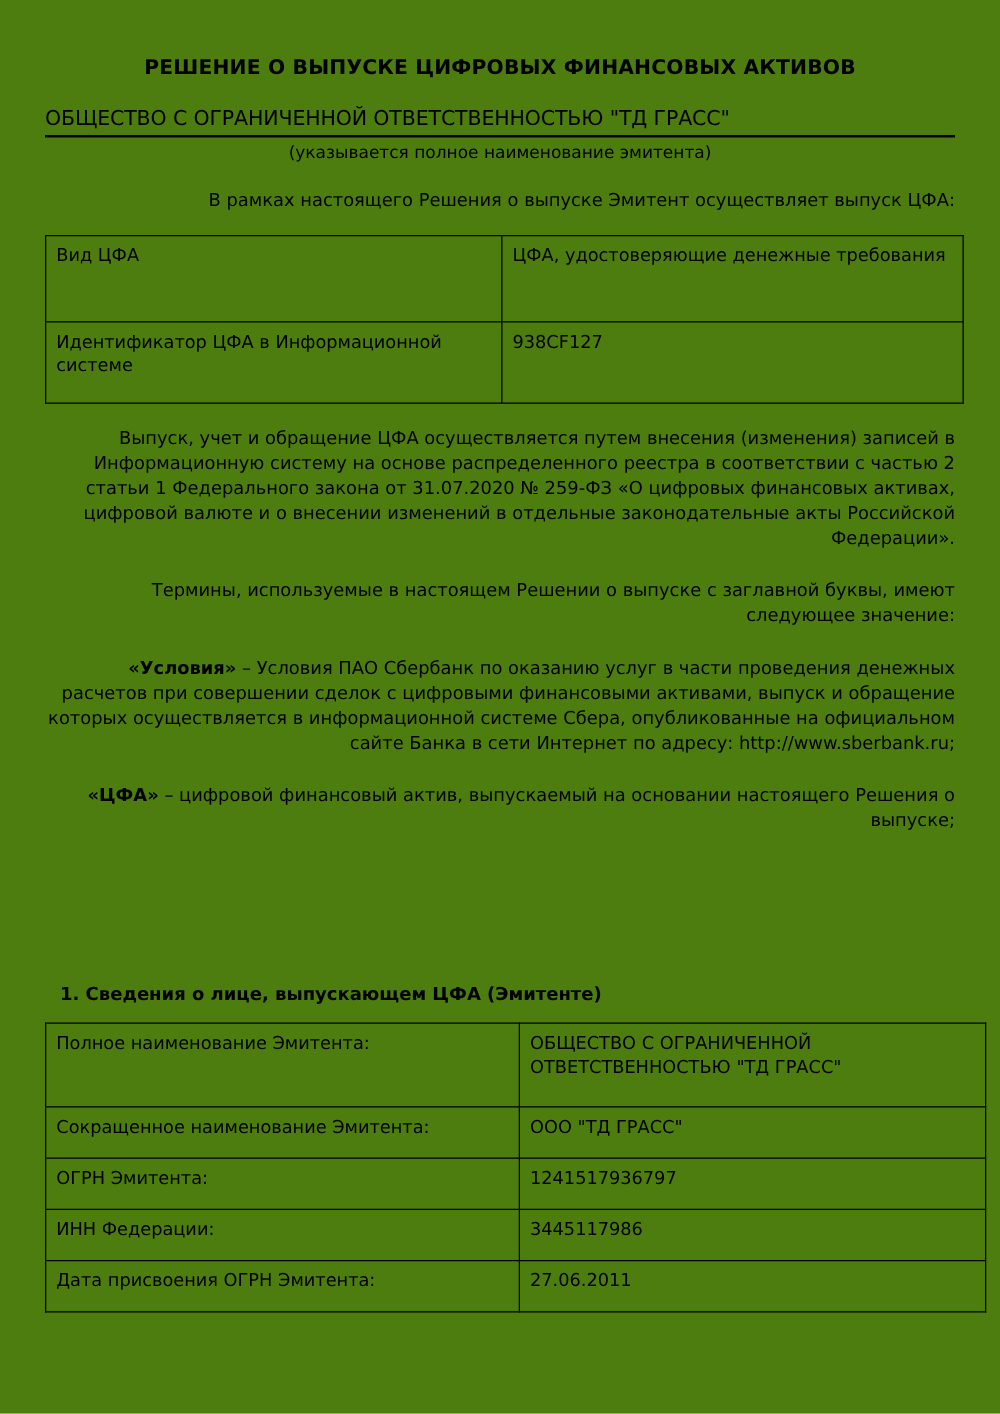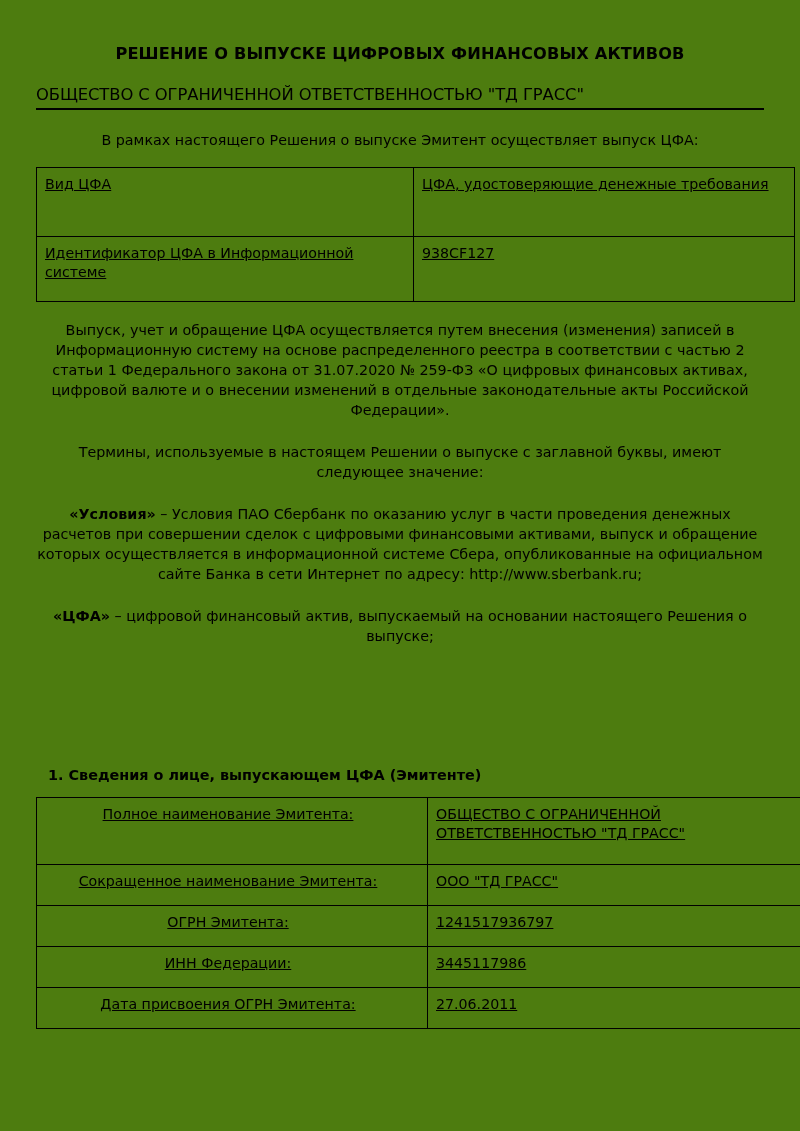--- a/index.html
+++ b/index.html
@@ -51,75 +51,75 @@
     text-align: center;
     font-size: 13.6px;
     line-height: 1.25;
   }
 
   
   p.para {
     margin: 0;
     font-size: 14.3px;
     line-height: 1.40;
-    text-align: center;
+    text-align: right;
   }
   .gap-18 { height: 18px; }
   .gap-20 { height: 20px; }
   .gap-22 { height: 22px; }
   .gap-24 { height: 24px; }
   .gap-64 { height: 62px; }
   .term { font-weight: bold; }
 
   
   table.doc-table {
     border-collapse: collapse;
     table-layout: fixed;
     font-size: 14.2px;
     line-height: 1.32;
   }
   table.doc-table td {
     border: 1.6px solid #000;
     vertical-align: top;
-    padding: 7px 16px 9px 8px;
-    text-decoration: underline;
+    padding: 7px 4px 9px 8px;
   }
 
   #cfa-table { width: 708px; margin-top: 17px; }
   #cfa-table td.k { width: 352px; }
   #cfa-table td.v { width: 356px; }
   #cfa-table tr.r1 td { height: 52px; }
   #cfa-table tr.r2 td { height: 48px; }
 
   .section-heading {
     margin: 12px;
     font-size: 14.4px;
     font-weight: bold;
     line-height: 1.3;
   }
 
   #issuer-table { width: 726px; margin-top: 12px; }
-  #issuer-table td.k { width: 366px; text-align: center; }
+  #issuer-table td.k { width: 366px; }
   #issuer-table td.v { width: 360px; }
   #issuer-table tr.tall td { height: 50px; }
   #issuer-table tr.short td { height: 24px; }
 
   .cell-line { display: block; }
 </style>
 </head>
 <body>
 
 <div class="page">
 
   <h1 class="doc-title">РЕШЕНИЕ О ВЫПУСКЕ ЦИФРОВЫХ ФИНАНСОВЫХ АКТИВОВ</h1>
 
   <div class="issuer-name-block">
     <div class="issuer-name">ОБЩЕСТВО С ОГРАНИЧЕННОЙ ОТВЕТСТВЕННОСТЬЮ "ТД ГРАСС"</div>
   </div>
 
+  <div class="issuer-caption">(указывается полное наименование эмитента)</div>
 
   <div class="gap-20"></div>
 
   <p class="para">В рамках настоящего Решения о выпуске Эмитент осуществляет выпуск ЦФА:</p>
 
   <table class="doc-table" id="cfa-table">
     <tbody>
       <tr class="r1">
         <td class="k">Вид ЦФА</td>
         <td class="v">ЦФА, удостоверяющие денежные требования</td>

